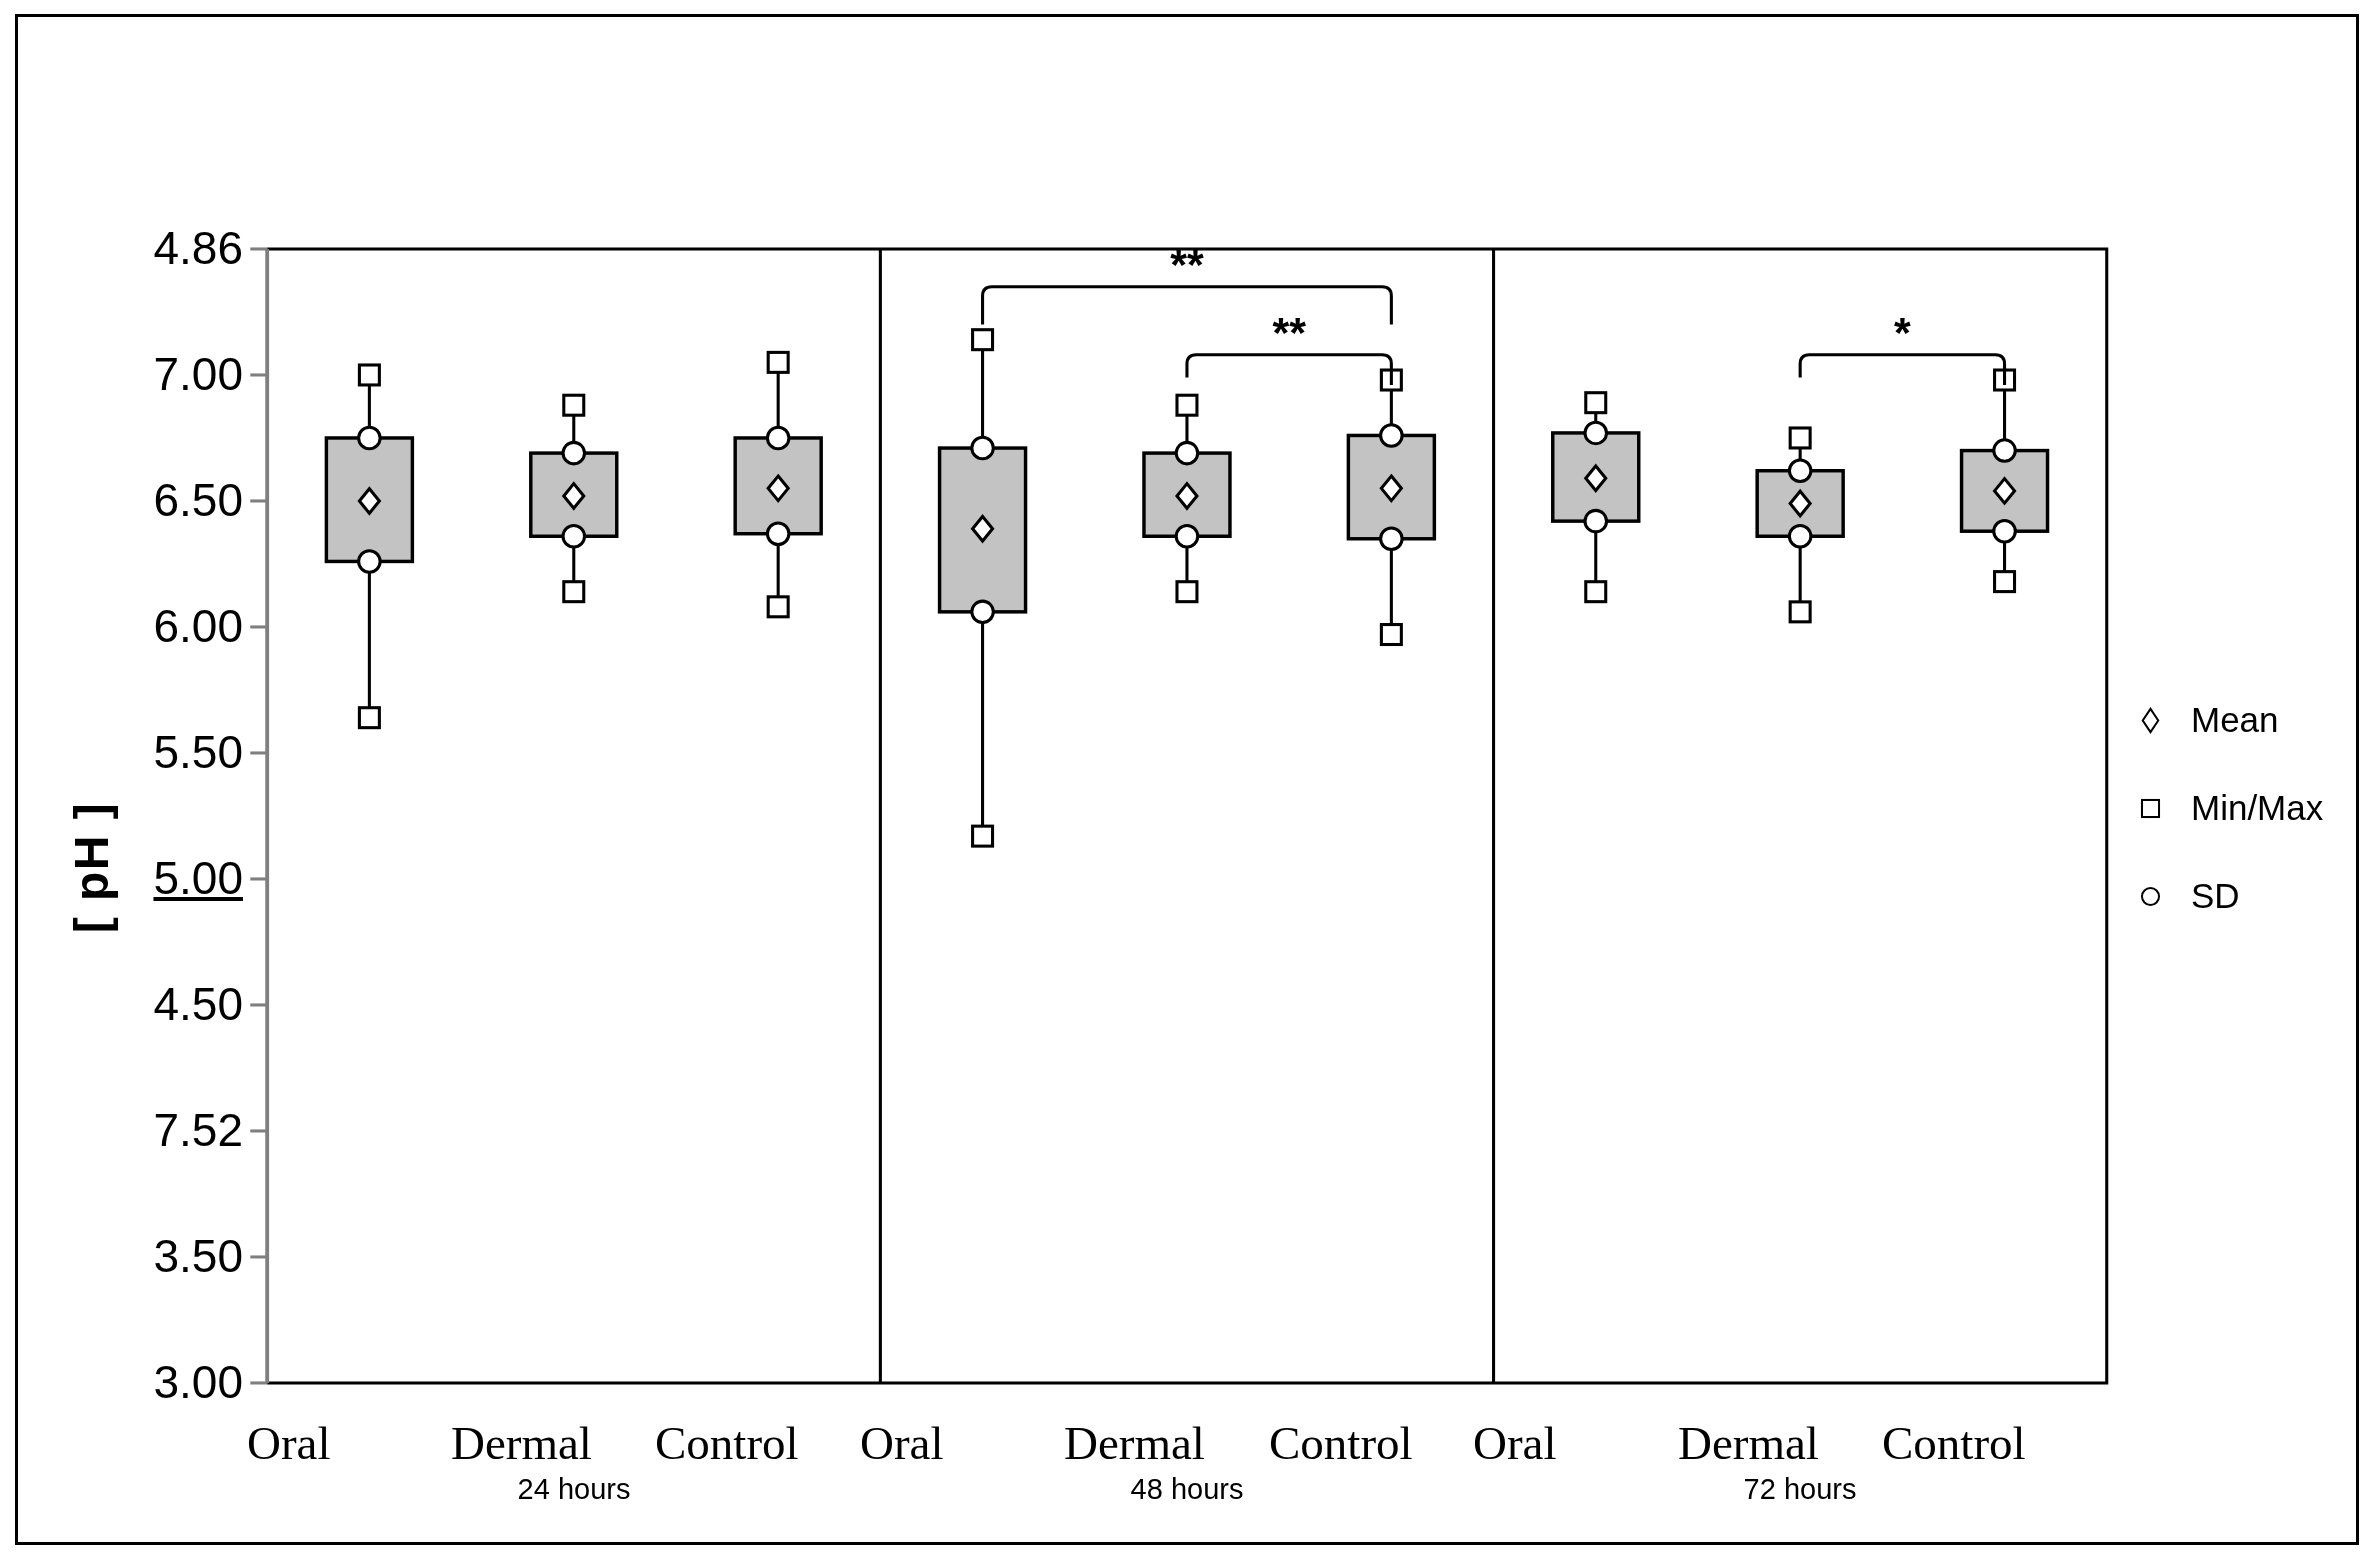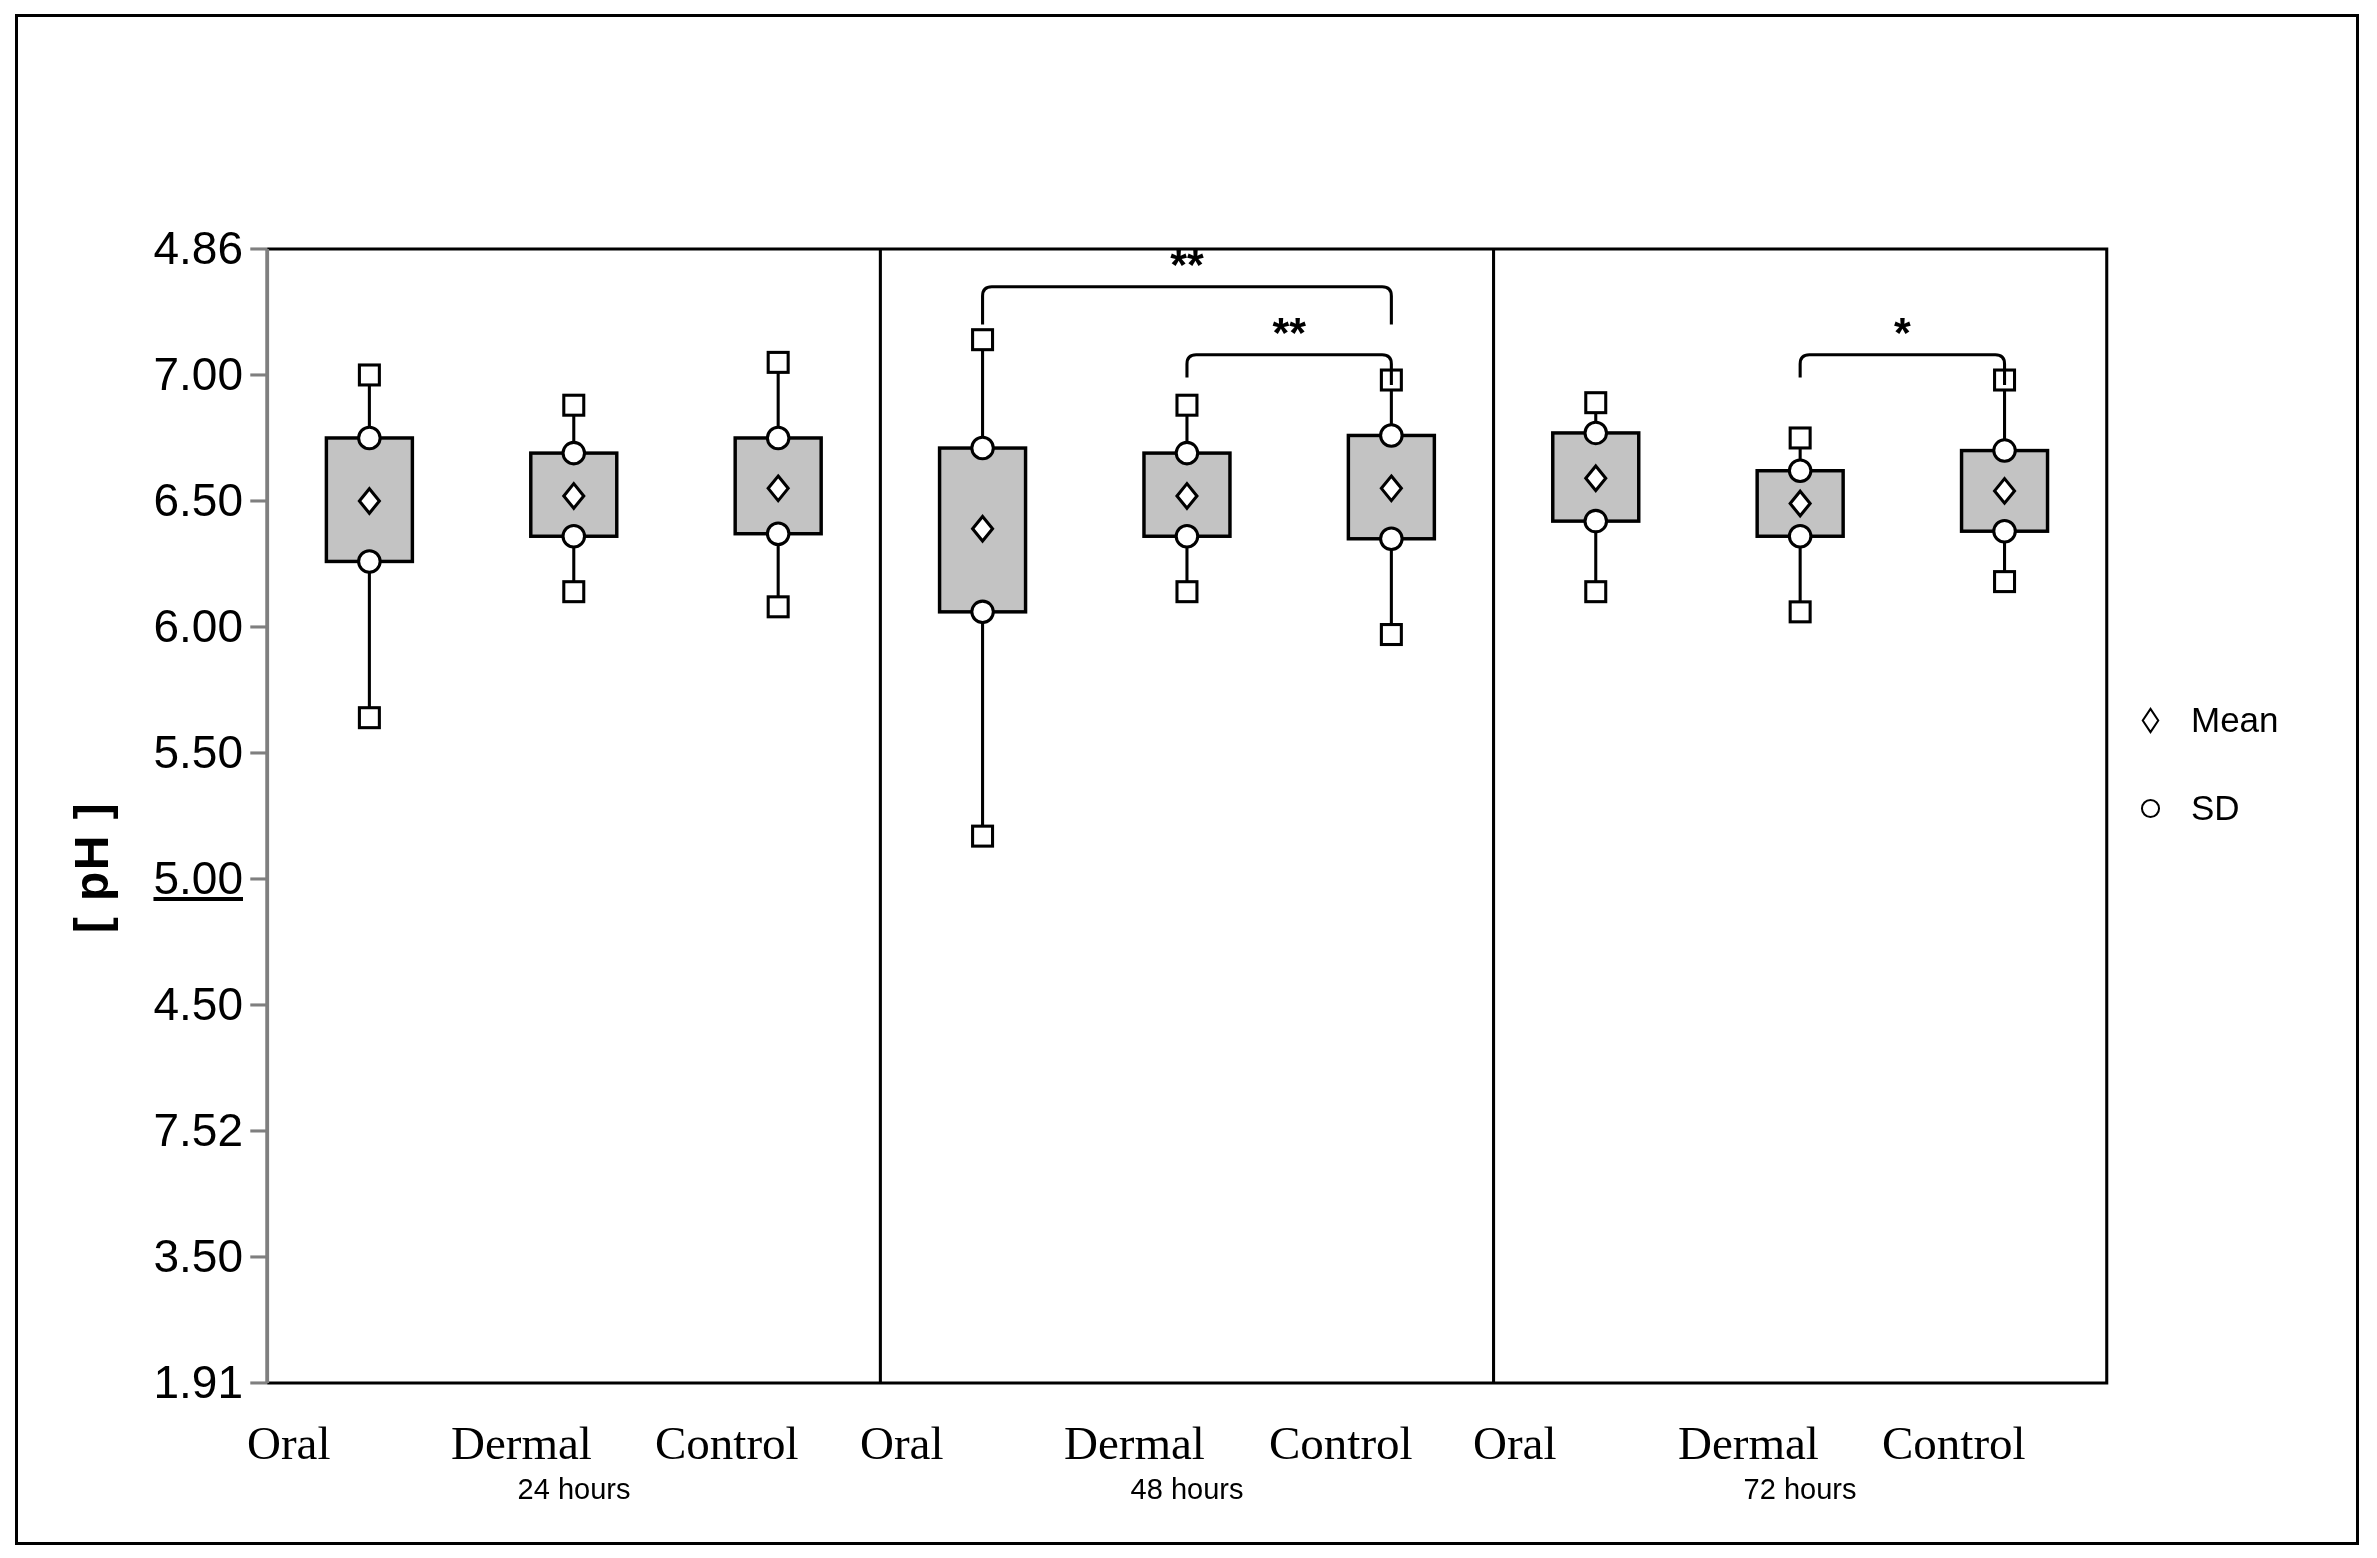--- a/index.html
+++ b/index.html
@@ -161,21 +161,21 @@
   <div id="labels-layer">
       <div class="ytick" style="left: 51px; top: 221px;">4.86</div>
       <div class="ytick" style="left: 51px; top: 347px;">7.00</div>
       <div class="ytick" style="left: 51px; top: 473px;">6.50</div>
       <div class="ytick" style="left: 51px; top: 599px;">6.00</div>
       <div class="ytick" style="left: 51px; top: 725px;">5.50</div>
       <div class="ytick" style="left: 51px; top: 851px; text-decoration: underline;">5.00</div>
       <div class="ytick" style="left: 51px; top: 977px;">4.50</div>
       <div class="ytick" style="left: 51px; top: 1103px;">7.52</div>
       <div class="ytick" style="left: 51px; top: 1229px;">3.50</div>
-      <div class="ytick" style="left: 51px; top: 1355px;">1.91</div>
+      <div class="ytick" style="left: 51px; top: 1355px;">3.00</div>
       <div class="xlabel" style="left: 247px; top: 1419px;">Oral</div>
       <div class="xlabel" style="left: 451px; top: 1419px;">Dermal</div>
       <div class="xlabel" style="left: 655px; top: 1419px;">Control</div>
       <div class="panel-label" style="left: 436px; top: 1465px;">24 hours</div>
       <div class="xlabel" style="left: 860px; top: 1419px;">Oral</div>
       <div class="xlabel" style="left: 1064px; top: 1419px;">Dermal</div>
       <div class="xlabel" style="left: 1269px; top: 1419px;">Control</div>
       <div class="panel-label" style="left: 1049px; top: 1465px;">48 hours</div>
       <div class="xlabel" style="left: 1473px; top: 1419px;">Oral</div>
       <div class="xlabel" style="left: 1678px; top: 1419px;">Dermal</div>
@@ -187,19 +187,25 @@
 
   <div class="legend">
     <div class="legend-item">
       <svg class="lg-marker" viewBox="-20 -20 40 40">
         <path d="M0,-15 L10,0 L0,15 L-10,0 Z" fill="#ffffff" stroke="#000000" stroke-width="2.6"></path>
       </svg>
       <span class="lg-label">Mean</span>
     </div>
     <div class="legend-item">
       <svg class="lg-marker" viewBox="-20 -20 40 40">
+        <rect x="-11" y="-11" width="22" height="22" fill="#ffffff" stroke="#000000" stroke-width="2.6"></rect>
+      </svg>
+      <span class="lg-label">Min/Max</span>
+    </div>
+    <div class="legend-item">
+      <svg class="lg-marker" viewBox="-20 -20 40 40">
         <circle cx="0" cy="0" r="11" fill="#ffffff" stroke="#000000" stroke-width="2.6"></circle>
       </svg>
       <span class="lg-label">SD</span>
     </div>
   </div>
 </div>
 
 
 </body></html>

